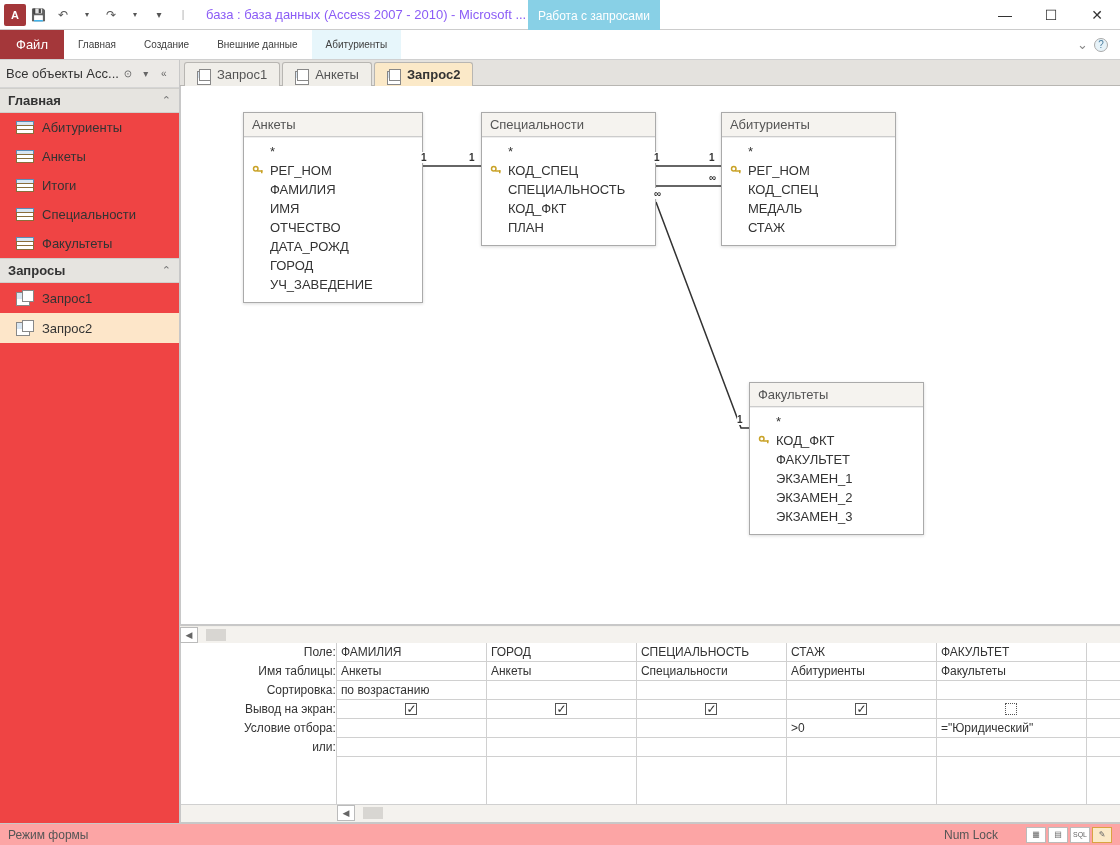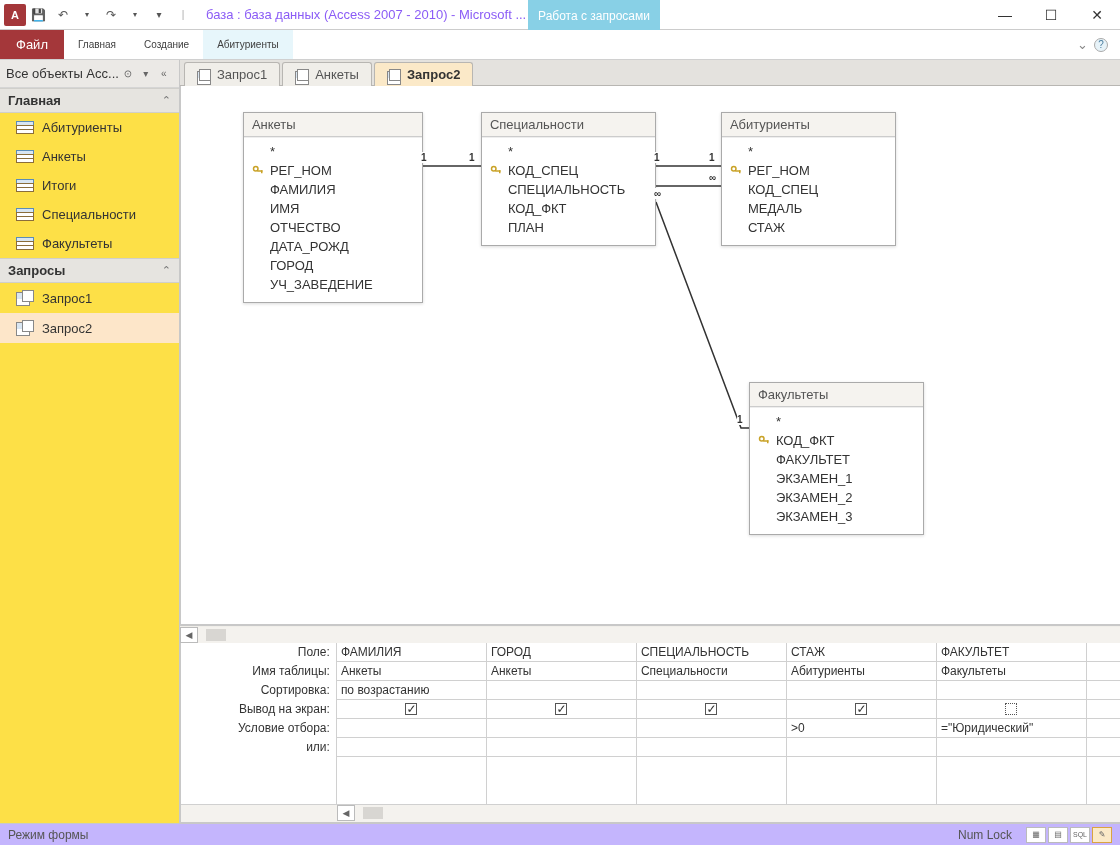--- a/index.html
+++ b/index.html
@@ -20,21 +20,21 @@
 .ribbontabs { height: 30px; display: flex; align-items: stretch; background: #fff; border-bottom: 1px solid #d0d0d0; }
 .rib-file { background: #a4373a; color: #fff; padding: 0 16px; display: flex; align-items: center; font-size: 13px; }
 .rib-tab { padding: 0 14px; display: flex; align-items: center; color: #404040; font-size: 10px; }
 .rib-tab.tool { background: #e7f6fb; }
 .rib-help { margin-left: auto; display: flex; align-items: center; gap: 6px; padding-right: 12px; color: #888; font-size: 13px;}
 
 
 .mainrow { display: flex; height: 763px; }
 
 
-.navpane { width: 208px; background: #fde047; border-right: 1px solid #c8c8c8; display: flex; flex-direction: column; }
+.navpane { width: 208px; background: #ef4444; border-right: 1px solid #c8c8c8; display: flex; flex-direction: column; }
 .nav-header { height: 28px; display: flex; align-items: center; padding: 0 6px; border-bottom: 1px solid #d5d5d5; background: #ebe9e6; }
 .nav-header-text { flex: 1; font-size: 13px; color: #333; white-space: nowrap; overflow: hidden; }
 .nav-header-btn { width: 18px; height: 18px; display: flex; align-items: center; justify-content: center; color: #666; font-size: 10px; }
 .nav-search { display: flex; align-items: center; padding: 4px; gap: 4px; border-bottom: 1px solid #d5d5d5; }
 .nav-search input { flex: 1; border: 1px solid #c8c8c8; height: 22px; padding: 0 4px; font-size: 12px; color: #888; background: #fff; }
 .nav-search-btn { width: 22px; height: 22px; border: 1px solid #c8c8c8; display: flex; align-items: center; justify-content: center; color: #666; background: #fff; font-size: 11px;}
 .nav-group-hdr { background: #e6e4e0; border-top: 1px solid #d0cfcb; border-bottom: 1px solid #d0cfcb; padding: 4px 8px; font-weight: bold; color: #333; display: flex; align-items: center; justify-content: space-between; font-size: 13px;}
 .nav-group-hdr .chev { font-size: 11px; color: #777; font-weight: normal; }
 .nav-item { display: flex; align-items: center; gap: 8px; padding: 7px 10px 7px 16px; color: #333; }
 .nav-item.selected { background: #fde6c9; }
@@ -69,34 +69,34 @@
 
 
 .hscroll { height: 18px; background: #f0eee9; border-top: 1px solid #c8c8c8; display: flex; align-items: center; }
 .hscroll-btn { width: 18px; height: 16px; border: 1px solid #bbb; background: #fff; display:flex; align-items:center; justify-content:center; font-size:9px; color:#666; }
 .hscroll-track { flex:1; height:16px; background:#f4f2ee; position: relative; }
 .hscroll-thumb { position:absolute; left:8px; top:2px; width:20px; height:12px; background:#d8d6d2; }
 
 
 .gridpane { height: 180px; background: #fff; border: 1px solid #c8c8c8; border-top:none; display: flex; flex-direction: column; }
 .grid-inner { flex:1; display:flex; overflow:hidden; }
-.grid-labels { width: 156px; border-right: 1px solid #d0d0d0; padding-right: 6px; }
+.grid-labels { width: 156px; border-right: 1px solid #d0d0d0; }
 .grid-labels div { height: 19px; line-height: 19px; text-align: right; font-size: 12px; color: #333; border-bottom: 1px solid transparent; }
 .grid-cols { flex:1; display:flex; border-right:1px solid #d0d0d0; overflow:hidden; }
 .grid-col { width: 150px; border-right: 1px solid #d0d0d0; }
 .grid-cell { height: 19px; line-height: 19px; padding: 0 4px; border-bottom: 1px solid #d0d0d0; font-size: 12px; color: #333; white-space: nowrap; overflow: hidden; }
 .grid-cell.chk { text-align: center; }
 .grid-chk { display:inline-block; width:12px; height:12px; border:1px solid #555; position: relative; top:2px; }
 .grid-chk.checked::after { content:"✓"; position:absolute; left:0px; top:-4px; font-size:12px; color:#333; }
 .grid-chk.dotted { border-style: dotted; }
 .grid-hscroll { height: 18px; display:flex; padding-left: 156px; background:#f4f2ee; border-top:1px solid #d0d0d0;}
 
 
-.statusbar { height: 22px; background: #c4b5fd; border-top: 1px solid #c8c8c8; display: flex; align-items: center; padding: 0 8px; font-size: 12px; color: #555; }
-.status-right { margin-left: auto; display:flex; align-items:center; gap:14px; }
+.statusbar { height: 22px; background: #fca5a5; border-top: 1px solid #c8c8c8; display: flex; align-items: center; padding: 0 8px; font-size: 12px; color: #555; }
+.status-right { margin-left: auto; display:flex; align-items:center; gap:28px; }
 .view-btns { display: flex; gap: 2px; }
 .view-btn { width: 20px; height: 16px; border:1px solid #bbb; background:#fff; display:flex; align-items:center; justify-content:center; font-size:8px; color:#666; }
 .view-btn.active { background:#fbe9c8; border-color:#d9a441; }
 </style>
 </head>
 <body>
 
 <div class="titlebar">
   <div class="qat">
     <div class="qat-icon app-icon">A</div>
@@ -119,20 +119,21 @@
     <div class="win-btn">✕</div>
   </div>
 </div>
 
 <div class="ribbontabs">
   <div class="rib-file">Файл</div>
   <div id="ribbon-tabs-host" style="display:flex;">
 
   <div class="rib-tab">Главная</div>
       <div class="rib-tab">Создание</div>
+      <div class="rib-tab">Внешние данные</div>
     </div>
   <div class="rib-tab tool">Абитуриенты</div>
   <div class="rib-help">
     <span>⌄</span>
     <span style="border:1px solid #aaa;border-radius:50%;width:14px;height:14px;display:inline-flex;align-items:center;justify-content:center;font-size:10px;background:#e7f3f9;color:#4a7ea0;">?</span>
   </div>
 </div>
 
 <div class="mainrow">
 

